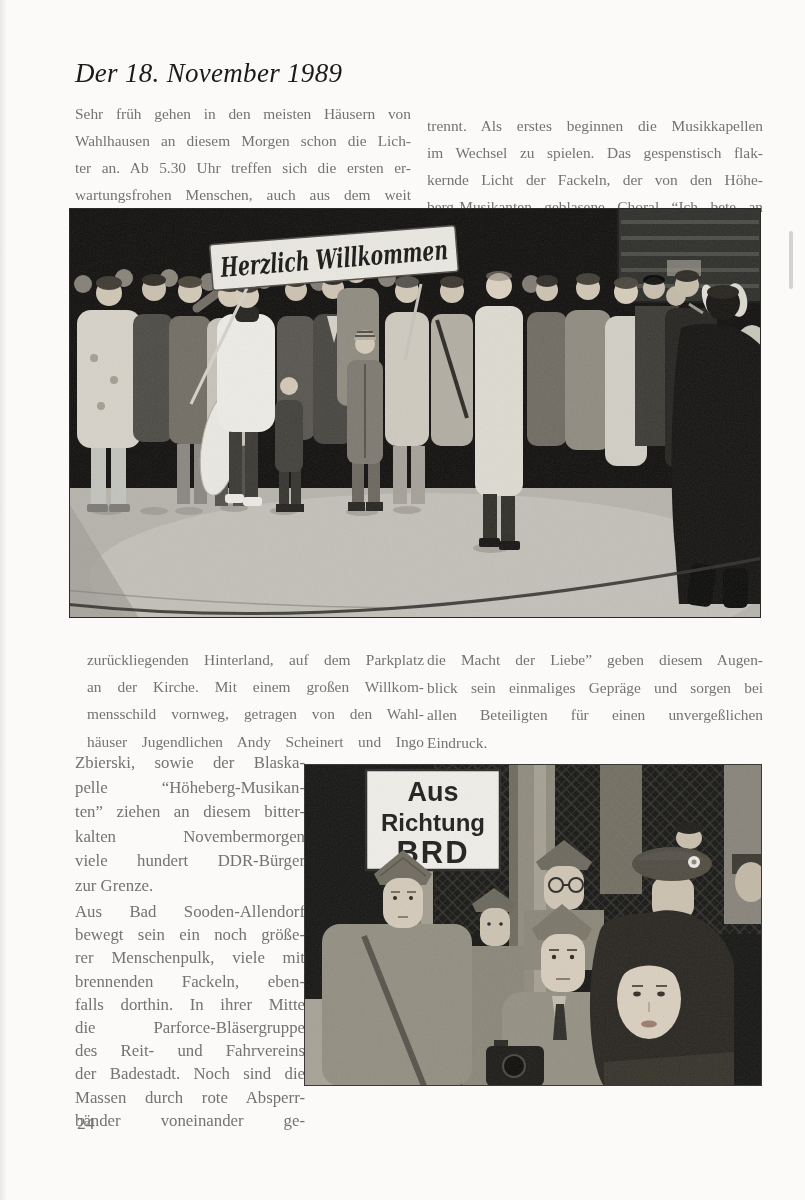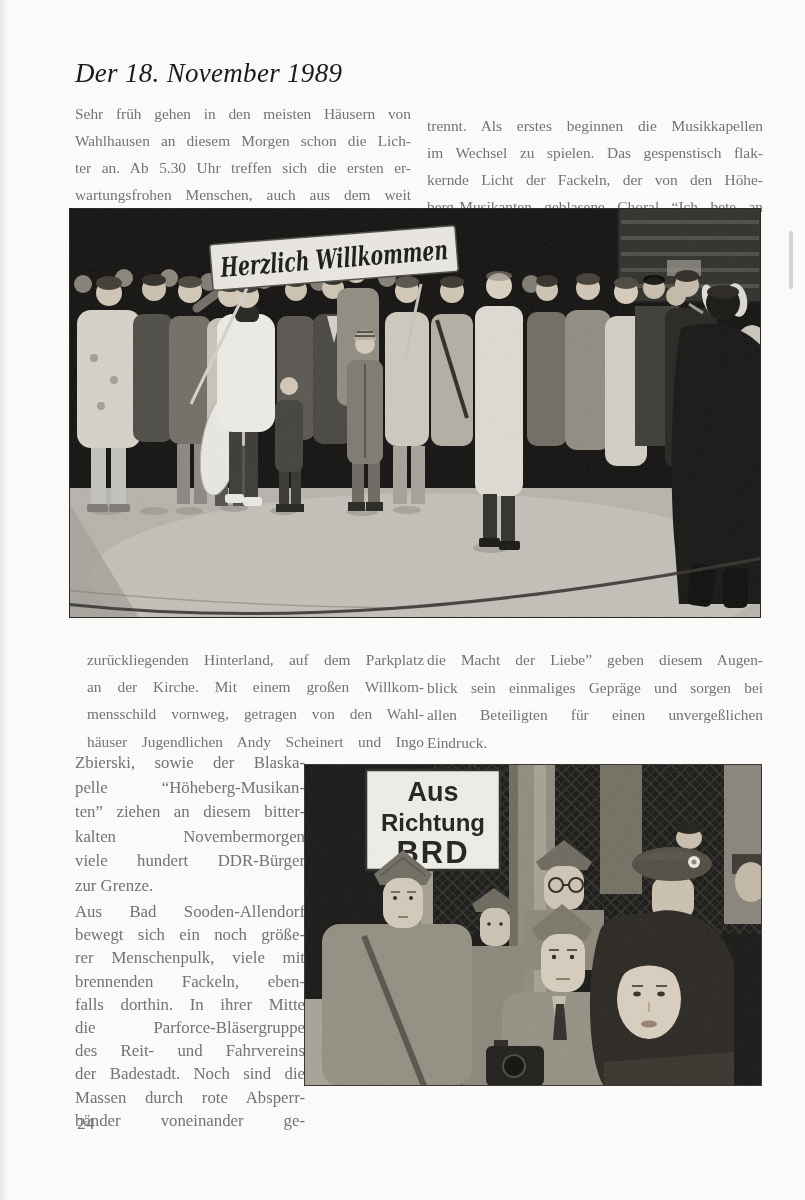--- a/index.html
+++ b/index.html
@@ -268,21 +268,21 @@
 <div class="col c-narrow-p1">
     <div class="tline">Zbierski, sowie der Blaska-</div>
     <div class="tline">pelle “Höheberg-Musikan-</div>
     <div class="tline">ten” ziehen an diesem bitter-</div>
     <div class="tline">kalten Novembermorgen</div>
     <div class="tline">viele hundert DDR-Bürger</div>
     <div class="tline noj">zur Grenze.</div>
   </div>
 <div class="col c-narrow-p2">
     <div class="tline">Aus Bad Sooden-Allendorf</div>
-    <div class="tline">bewegt sich ein noch größe-</div>
+    <div class="tline">bewegt sein ein noch größe-</div>
     <div class="tline">rer Menschenpulk, viele mit</div>
     <div class="tline">brennenden Fackeln, eben-</div>
     <div class="tline">falls dorthin. In ihrer Mitte</div>
     <div class="tline">die Parforce-Bläsergruppe</div>
     <div class="tline">des Reit- und Fahrvereins</div>
     <div class="tline">der Badestadt. Noch sind die</div>
     <div class="tline">Massen durch rote Absperr-</div>
     <div class="tline">bänder voneinander ge-</div>
   </div>
 

